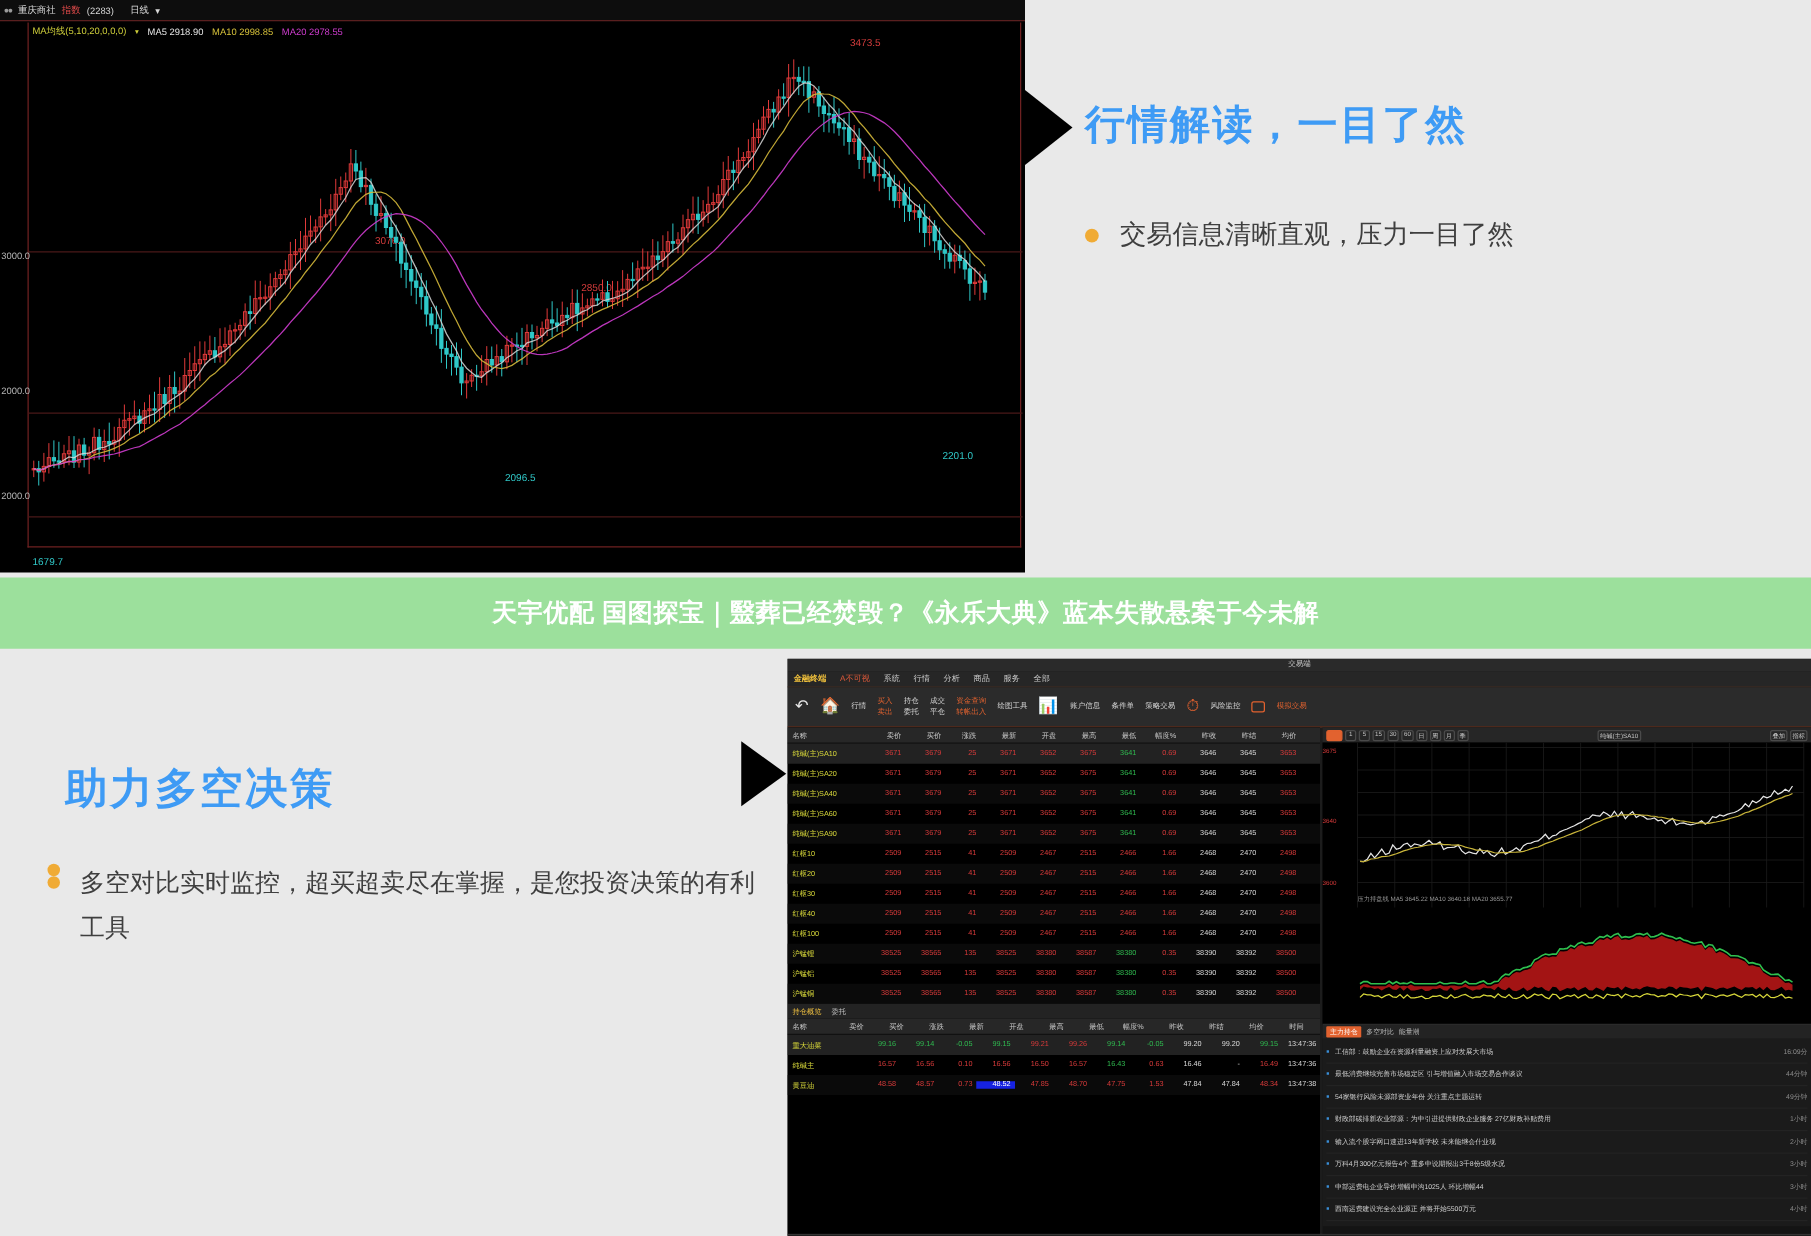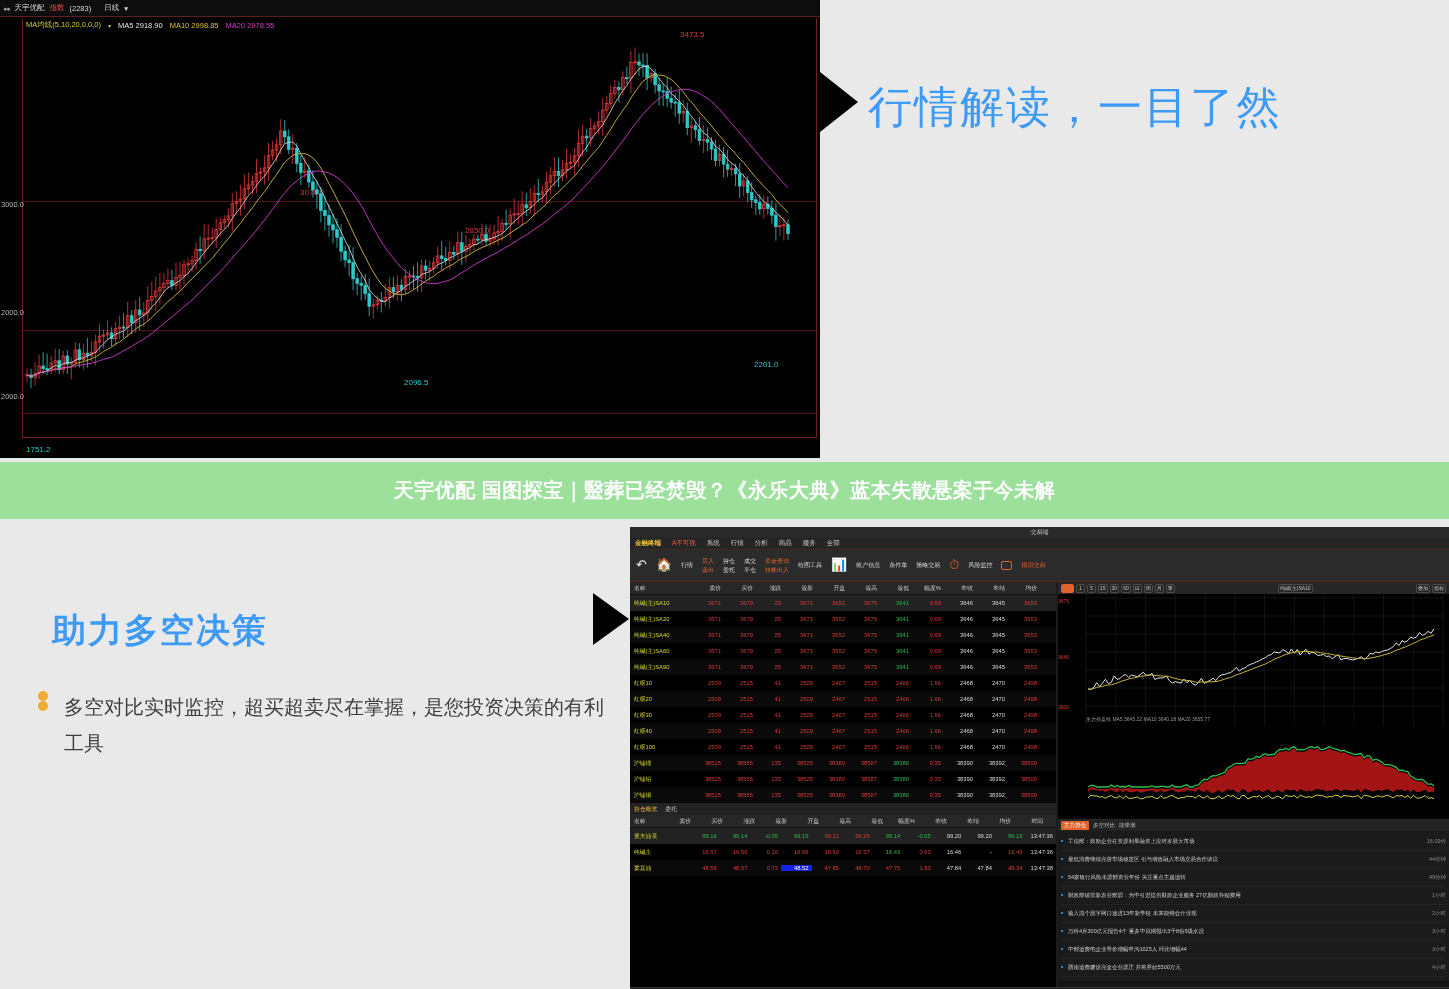--- a/index.html
+++ b/index.html
@@ -29,21 +29,21 @@
   .caret { color:#cfcf3a; font-size:6px; }
   .y-lab { position:absolute; font-size:7.5px; color:#b4b4b4; left:1px; }
   .gline { position:absolute; left:22px; width:795px; height:1px; background:#4a1818; }
   .note { position:absolute; font-size:8px; color:#d43c3c; white-space:nowrap; }
   .note.cy { color:#30c8c8; }
 
   .arrow-left { position:absolute; width:0; height:0; border-top:30px solid transparent;
     border-bottom:30px solid transparent; border-left:38px solid #000; }
 
   .txt-col { position:absolute; }
-  .headline { font-size:44px; font-weight:normal; color:#3e9bf5; letter-spacing:2px;
+  .headline { font-size:32px; font-weight:bold; color:#3e9bf5; letter-spacing:2px;
     white-space:nowrap; }
   .bullets { list-style:none; }
   .bullets li { position:relative; padding-left:34px; font-size:21px; color:#3f3f3f;
     line-height:1.75; margin-bottom:6px; }
   .bullets li .bdot { position:absolute; left:6px; top:13px; width:11px; height:11px;
     border-radius:50%; background:#f0ab35; }
 
   
   .banner { position:absolute; left:0; top:462px; width:1449px; height:57px;
     background:#9ce09c; display:flex; align-items:center; justify-content:center; }
@@ -119,21 +119,21 @@
 </head>
 <body>
 
 <div class="page">
 
   <div class="top-panel">
 
     <div class="chart-shot">
       <div class="chart-topbar">
         <span class="dots">●●</span>
-        <span class="tb-item">天宇优配</span>
+        <span class="tb-item">重庆商社</span>
         <span class="tb-item red">指数</span>
         <span class="tb-item">(2283)</span>
         <span class="tb-sep"></span>
         <span class="tb-item">日线</span>
         <span class="tb-item">▾</span>
       </div>
 
       <div class="chart-frame">
         <div class="gline" style="left:0;top:183px;"></div>
         <div class="gline" style="left:0;top:312px;"></div>
@@ -150,21 +150,21 @@
 
       <span class="y-lab" style="top:200px;">3000.0</span>
       <span class="y-lab" style="top:308px;">2000.0</span>
       <span class="y-lab" style="top:392px;">2000.0</span>
 
       <span class="note" style="left:680px;top:30px;">3473.5</span>
       <span class="note" style="left:300px;top:188px;">3076.0</span>
       <span class="note" style="left:465px;top:226px;">2850.0</span>
       <span class="note cy" style="left:404px;top:378px;">2096.5</span>
       <span class="note cy" style="left:708px;top:360px;margin-left:46px;">2201.0</span>
-      <span class="note cy" style="left:26px;top:445px;">1751.2</span>
+      <span class="note cy" style="left:26px;top:445px;">1679.7</span>
 
       <svg width="820" height="458" style="position:absolute;left:0;top:0;">
         <g id="candles">
             <line x1="27.0" y1="368.5" x2="27.0" y2="381.7" stroke="#e03a3a" stroke-width="0.8"></line>
             <rect x="25.7" y="374.9" width="2.6" height="1.0" fill="none" stroke="#e03a3a" stroke-width="0.8"></rect>
             <line x1="31.0" y1="368.7" x2="31.0" y2="388.4" stroke="#2fc8c8" stroke-width="0.8"></line>
             <rect x="29.7" y="374.9" width="2.6" height="2.6" fill="#2fc8c8" stroke="#2fc8c8" stroke-width="0.8"></rect>
             <line x1="35.1" y1="362.3" x2="35.1" y2="385.3" stroke="#e03a3a" stroke-width="0.8"></line>
             <rect x="33.8" y="373.1" width="2.6" height="4.4" fill="none" stroke="#e03a3a" stroke-width="0.8"></rect>
             <line x1="39.1" y1="354.5" x2="39.1" y2="378.8" stroke="#e03a3a" stroke-width="0.8"></line>
@@ -547,20 +547,21 @@
         <path id="ma20path" fill="none" stroke="#cf3ccf" stroke-width="1" opacity="0.9" d="M27.0,374.9 L31.0,376.2 L35.1,375.1 L39.1,372.9 L43.1,372.0 L47.1,371.5 L51.2,370.3 L55.2,369.1 L59.2,369.2 L63.2,367.8 L67.3,367.5 L71.3,367.1 L75.3,365.8 L79.3,365.3 L83.4,364.5 L87.4,363.9 L91.4,363.2 L95.4,362.1 L99.5,360.7 L103.5,359.4 L107.5,358.2 L111.6,357.3 L115.6,355.2 L119.6,352.9 L123.6,350.8 L127.7,348.5 L131.7,346.4 L135.7,343.8 L139.7,341.6 L143.8,339.4 L147.8,336.3 L151.8,333.5 L155.8,330.2 L159.9,326.8 L163.9,323.8 L167.9,320.2 L171.9,317.1 L176.0,313.6 L180.0,310.1 L184.0,306.6 L188.1,303.3 L192.1,299.9 L196.1,296.1 L200.1,292.1 L204.2,288.0 L208.2,284.0 L212.2,279.9 L216.2,276.0 L220.3,271.4 L224.3,267.3 L228.3,262.8 L232.3,257.9 L236.4,253.4 L240.4,249.0 L244.4,244.3 L248.4,239.6 L252.5,235.0 L256.5,230.1 L260.5,225.0 L264.6,220.0 L268.6,214.5 L272.6,209.3 L276.6,203.9 L280.7,198.1 L284.7,192.9 L288.7,188.3 L292.7,184.2 L296.8,180.8 L300.8,177.8 L304.8,175.2 L308.8,173.3 L312.9,172.0 L316.9,171.0 L320.9,171.3 L324.9,171.9 L329.0,173.1 L333.0,174.9 L337.0,177.3 L341.1,180.5 L345.1,184.4 L349.1,188.5 L353.1,193.6 L357.2,199.4 L361.2,205.5 L365.2,212.3 L369.2,220.3 L373.3,227.9 L377.3,234.7 L381.3,241.7 L385.3,247.8 L389.4,253.0 L393.4,258.5 L397.4,263.2 L401.4,267.7 L405.5,271.5 L409.5,274.4 L413.5,277.2 L417.6,279.6 L421.6,281.2 L425.6,282.7 L429.6,283.5 L433.7,283.6 L437.7,283.3 L441.7,282.4 L445.7,281.4 L449.8,279.9 L453.8,278.1 L457.8,275.2 L461.8,272.7 L465.9,270.3 L469.9,267.7 L473.9,265.1 L477.9,262.9 L482.0,260.3 L486.0,258.3 L490.0,256.0 L494.1,254.0 L498.1,252.0 L502.1,249.6 L506.1,247.2 L510.2,244.9 L514.2,242.3 L518.2,239.8 L522.2,237.2 L526.3,235.0 L530.3,232.4 L534.3,229.3 L538.3,226.7 L542.4,223.9 L546.4,221.1 L550.4,217.7 L554.4,214.3 L558.5,211.2 L562.5,208.0 L566.5,204.6 L570.6,201.3 L574.6,197.4 L578.6,193.1 L582.6,188.7 L586.7,184.4 L590.7,180.1 L594.7,175.6 L598.7,171.4 L602.8,166.7 L606.8,161.7 L610.8,156.6 L614.8,151.1 L618.9,146.1 L622.9,140.8 L626.9,135.5 L630.9,129.6 L635.0,124.2 L639.0,119.1 L643.0,114.3 L647.1,109.9 L651.1,105.5 L655.1,101.9 L659.1,98.7 L663.2,95.8 L667.2,93.7 L671.2,92.2 L675.2,90.5 L679.3,89.8 L683.3,89.2 L687.3,89.5 L691.3,90.2 L695.4,91.4 L699.4,93.5 L703.4,95.9 L707.4,98.3 L711.5,101.5 L715.5,105.2 L719.5,109.4 L723.6,114.1 L727.6,118.8 L731.6,123.5 L735.6,127.9 L739.7,133.0 L743.7,137.3 L747.7,142.0 L751.7,146.9 L755.8,151.6 L759.8,156.5 L763.8,161.1 L767.8,165.4 L771.9,170.2 L775.9,174.7 L779.9,179.2 L783.9,183.5 L788.0,187.7"></path>
       </svg>
     </div>
 
     <div class="arrow-left" style="left:820px;top:72px;"></div>
 
     <div class="txt-col" style="left:868px;top:78px;">
       <div class="headline">行情解读，一目了然</div>
     </div>
     <ul class="bullets" style="position:absolute;left:862px;top:170px;width:580px;">
+      <li><span class="bdot"></span><span>交易信息清晰直观，压力一目了然</span></li>
     </ul>
   </div>
 
   <div class="banner">
     <span class="banner-txt">天宇优配 国图探宝｜毉葬已经焚毁？《永乐大典》蓝本失散悬案于今未解</span>
   </div>
 
   <div class="bot-panel">
     <div style="position:absolute;left:52px;top:63px;margin-top:24px;">
       <div class="headline2">助力多空决策</div>

